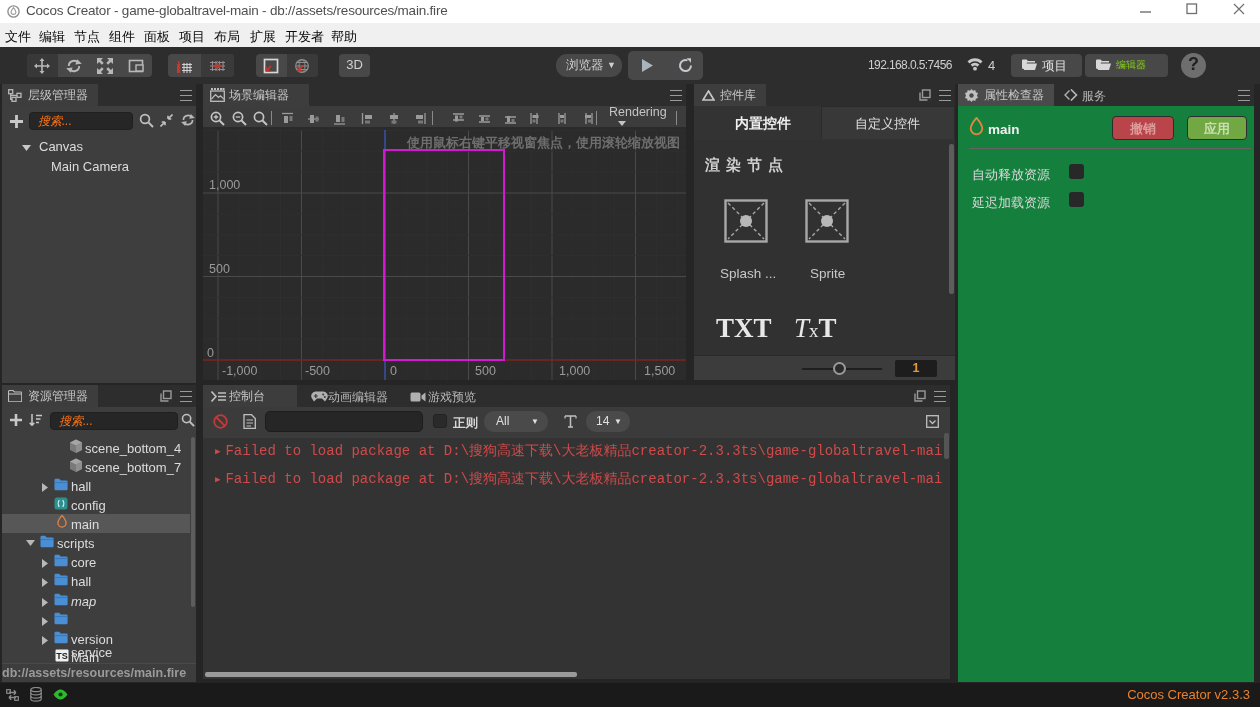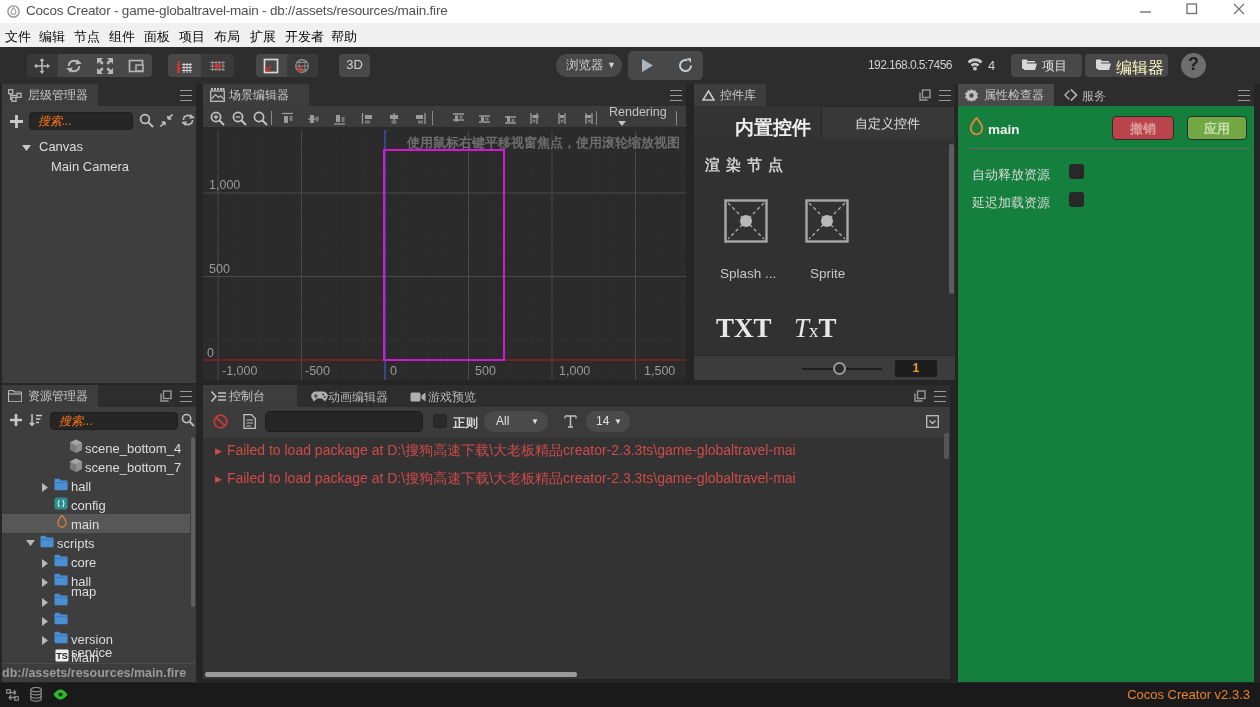--- a/index.html
+++ b/index.html
@@ -48,21 +48,21 @@
   .vsep { position:absolute; top:27px; width:1px; height:14px; background:#8a8a8a; }
   .sclab { position:absolute; color:#9a9a9a; font-size:12.5px; white-space:nowrap; }
   .alico .s { stroke:#9a9a9a; stroke-width:1.3; fill:none; }
   .alico .f { fill:#9a9a9a; }
   .alico .f2 { fill:#787878; }
   #scenetools { position:absolute; left:0; top:0; width:483px; height:46px; }
   
   #console { left:203px; top:385px; width:747px; height:294px; background:#333333; }
 
   .ctab { position:absolute; top:4px; color:#b8b8b8; font-size:12px; padding-left:20px; }
-  .cerr { position:absolute; left:12px; color:#cf4a4a; font-size:14px; font-family:Liberation Sans, sans-serif; white-space:nowrap; overflow:hidden; width:737px; }
+  .cerr { position:absolute; left:12px; color:#cf4a4a; font-size:14px; font-family:Liberation Mono, monospace; white-space:nowrap; overflow:hidden; width:737px; }
   .cerrarr { color:#cf4a4a; font-size:9px; margin-right:5px; position:relative; top:-1px; }
   #constools { }
   .wtxt { font-family:"Liberation Serif", serif; font-weight:bold; font-size:27px; color:#e8e8e8; }
   
   #widgets { left:694px; top:84px; width:261px; height:296px; background:#313131; }
 
   
   #inspector { left:958px; top:84px; width:296px; height:598px; background:#15803d; }
 
   
@@ -199,21 +199,21 @@
           <path d="M0 1.5 A1 1 0 0 1 1 0.5 H4.5 L6 2 H13 V3.5 H5 L3 10 H1.5 A1.5 1.5 0 0 1 0 8.5 Z" fill="#d8d8d8"></path>
           <path d="M3.8 4.5 H15 L13 11 H1.8 Z" fill="#d8d8d8"></path>
         </svg>
       <span style="position:absolute;left:31px;top:4px;color:#e0e0e0;font-size:12.5px;">项目</span>
     </div>
     <div class="tbgroup" style="left:1085px; width:83px;">
       <svg class="abs" style="left:11px;top:5px" width="15" height="12" viewBox="0 0 15 12">
           <path d="M0 1.5 A1 1 0 0 1 1 0.5 H4.5 L6 2 H13 V3.5 H5 L3 10 H1.5 A1.5 1.5 0 0 1 0 8.5 Z" fill="#d8d8d8"></path>
           <path d="M3.8 4.5 H15 L13 11 H1.8 Z" fill="#d8d8d8"></path>
         </svg>
-      <span style="position:absolute;left:31px;top:4px;color:#fef9c3;font-size:16px;">编辑器</span>
+      <span style="position:absolute;left:31px;top:4px;color:#84cc16;font-size:10px;">编辑器</span>
     </div>
     <div class="abs" style="left:1181px;top:6px;width:25px;height:25px;border-radius:50%;background:#6e6e6e;">
       <span style="position:absolute;left:7px;top:1px;font-size:18px;font-weight:bold;color:#1f1f1f;">?</span>
     </div>
   </div>
 
   <div id="hierarchy" class="panel" style="left:2px; top:84px; width:194px; height:299px;">
     <div class="tabbar">
       <div class="tab" style="left:0;">层级管理器</div>
       <svg class="abs" style="left:6px;top:5px" width="14" height="13" viewBox="0 0 14 13">
@@ -323,21 +323,21 @@
       <svg class="fold" style="left:52px;top:188px">
           <use href="#ifolder"></use>
         </svg>
         <div class="treerow" style="left:69px;top:189px;">hall</div>
       <svg class="arr" style="left:40px;top:213px">
           <use href="#iarr"></use>
         </svg>
       <svg class="fold" style="left:52px;top:208px">
           <use href="#ifolder"></use>
         </svg>
-        <div class="treerow" style="left:69px;top:199px;">map</div>
+        <div class="treerow" style="left:69px;top:209px;font-style:italic;">map</div>
       <svg class="arr" style="left:40px;top:232px">
           <use href="#iarr"></use>
         </svg>
       <svg class="fold" style="left:52px;top:227px">
           <use href="#ifolder"></use>
         </svg>
         <div class="treerow" style="left:69px;top:228px;margin-top:32px;">service</div>
       <svg class="arr" style="left:40px;top:251px">
           <use href="#iarr"></use>
         </svg>
@@ -572,21 +572,21 @@
       <svg class="abs" style="right:24px;top:5px" width="12" height="12" viewBox="0 0 12 12">
           <rect x="3.5" y="1" width="7.5" height="7.5" fill="none" stroke="#9a9a9a" stroke-width="1.4"></rect>
           <path d="M1 3.5 V11 H8.5" fill="none" stroke="#9a9a9a" stroke-width="1.4"></path>
         </svg>
       <div class="tabmenu">
           <div class="hamb"></div>
         </div>
     </div>
     <div class="abs" style="left:0;top:22px;width:261px;height:34px;background:#333333;">
       <div class="abs" style="left:127px;top:0;width:134px;height:33px;background:#383838;border:1px solid #2a2a2a;border-bottom:none;"></div>
-      <span class="abs" style="left:41px;top:9px;color:#efefef;font-weight:bold;font-size:19px;">内置控件</span>
+      <span class="abs" style="left:41px;top:9px;color:#efefef;font-weight:bold;font-size:14px;">内置控件</span>
       <span class="abs" style="left:161px;top:9px;color:#e0e0e0;font-weight:normal;font-size:13px;">自定义控件</span>
     </div>
     <span class="abs" style="left:11px;top:72px;color:#d0d0d0;font-weight:bold;font-size:15px;letter-spacing:6px;">渲染节点</span>
     <svg class="abs" style="left:30px;top:115px" width="44" height="44" viewBox="0 0 44 44">
       <rect x="1.5" y="1.5" width="41" height="41" fill="none" stroke="#a8a8a8" stroke-width="2.4"></rect>
       <path d="M4 4 L40 40 M40 4 L4 40" stroke="#a8a8a8" stroke-width="1.4" stroke-dasharray="3.5 2.6"></path>
       <circle cx="22" cy="22" r="6" fill="#b8b8b8"></circle>
     </svg>
     <svg class="abs" style="left:111px;top:115px" width="44" height="44" viewBox="0 0 44 44">
       <rect x="1.5" y="1.5" width="41" height="41" fill="none" stroke="#a8a8a8" stroke-width="2.4"></rect>

